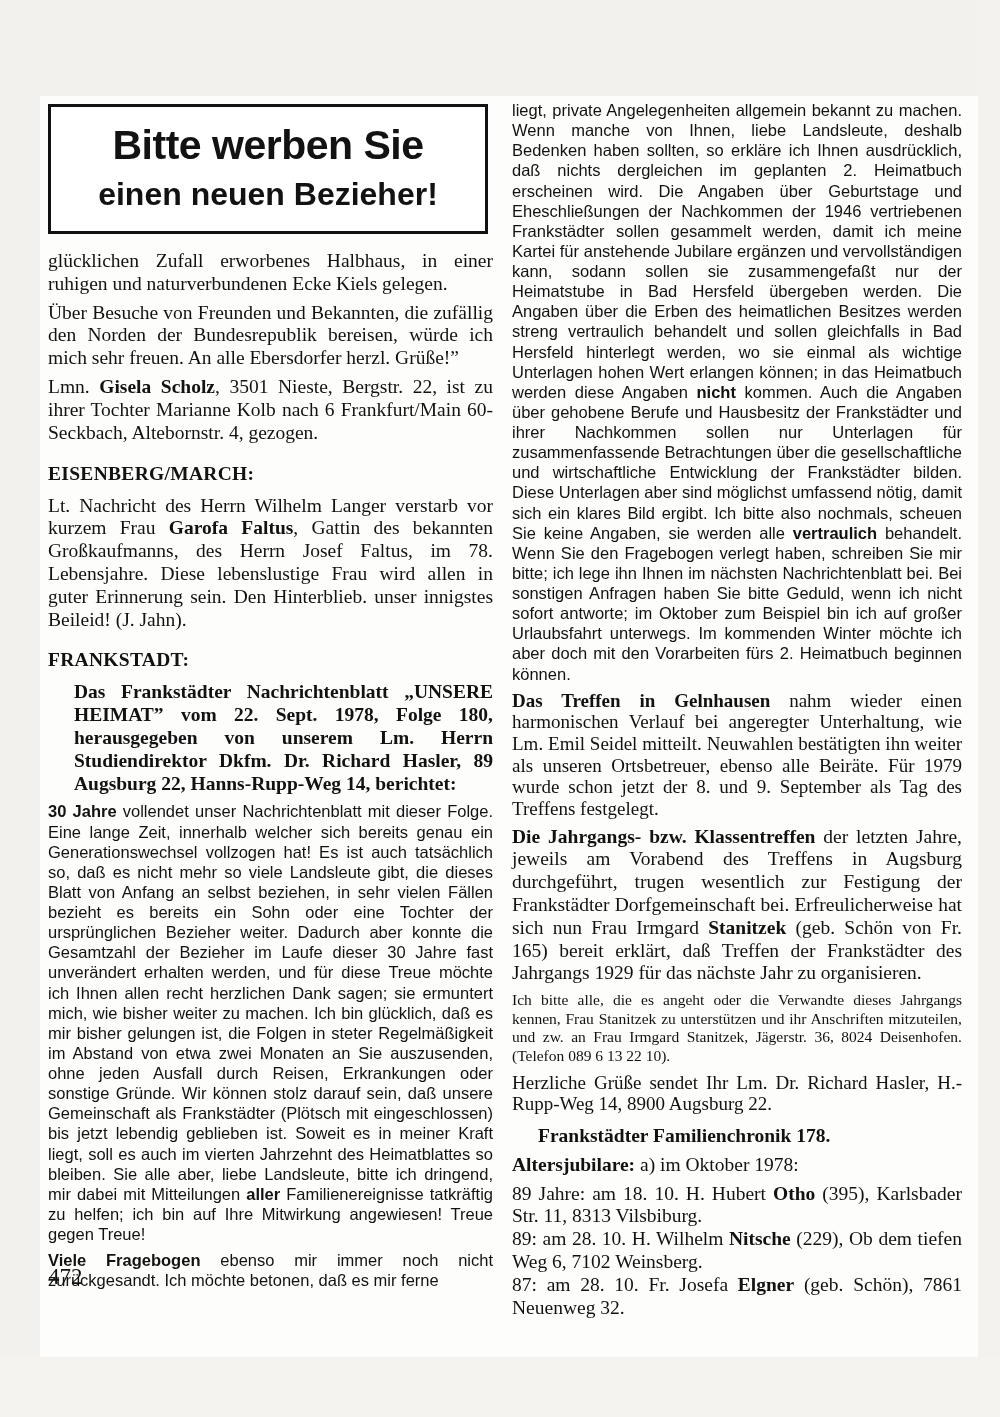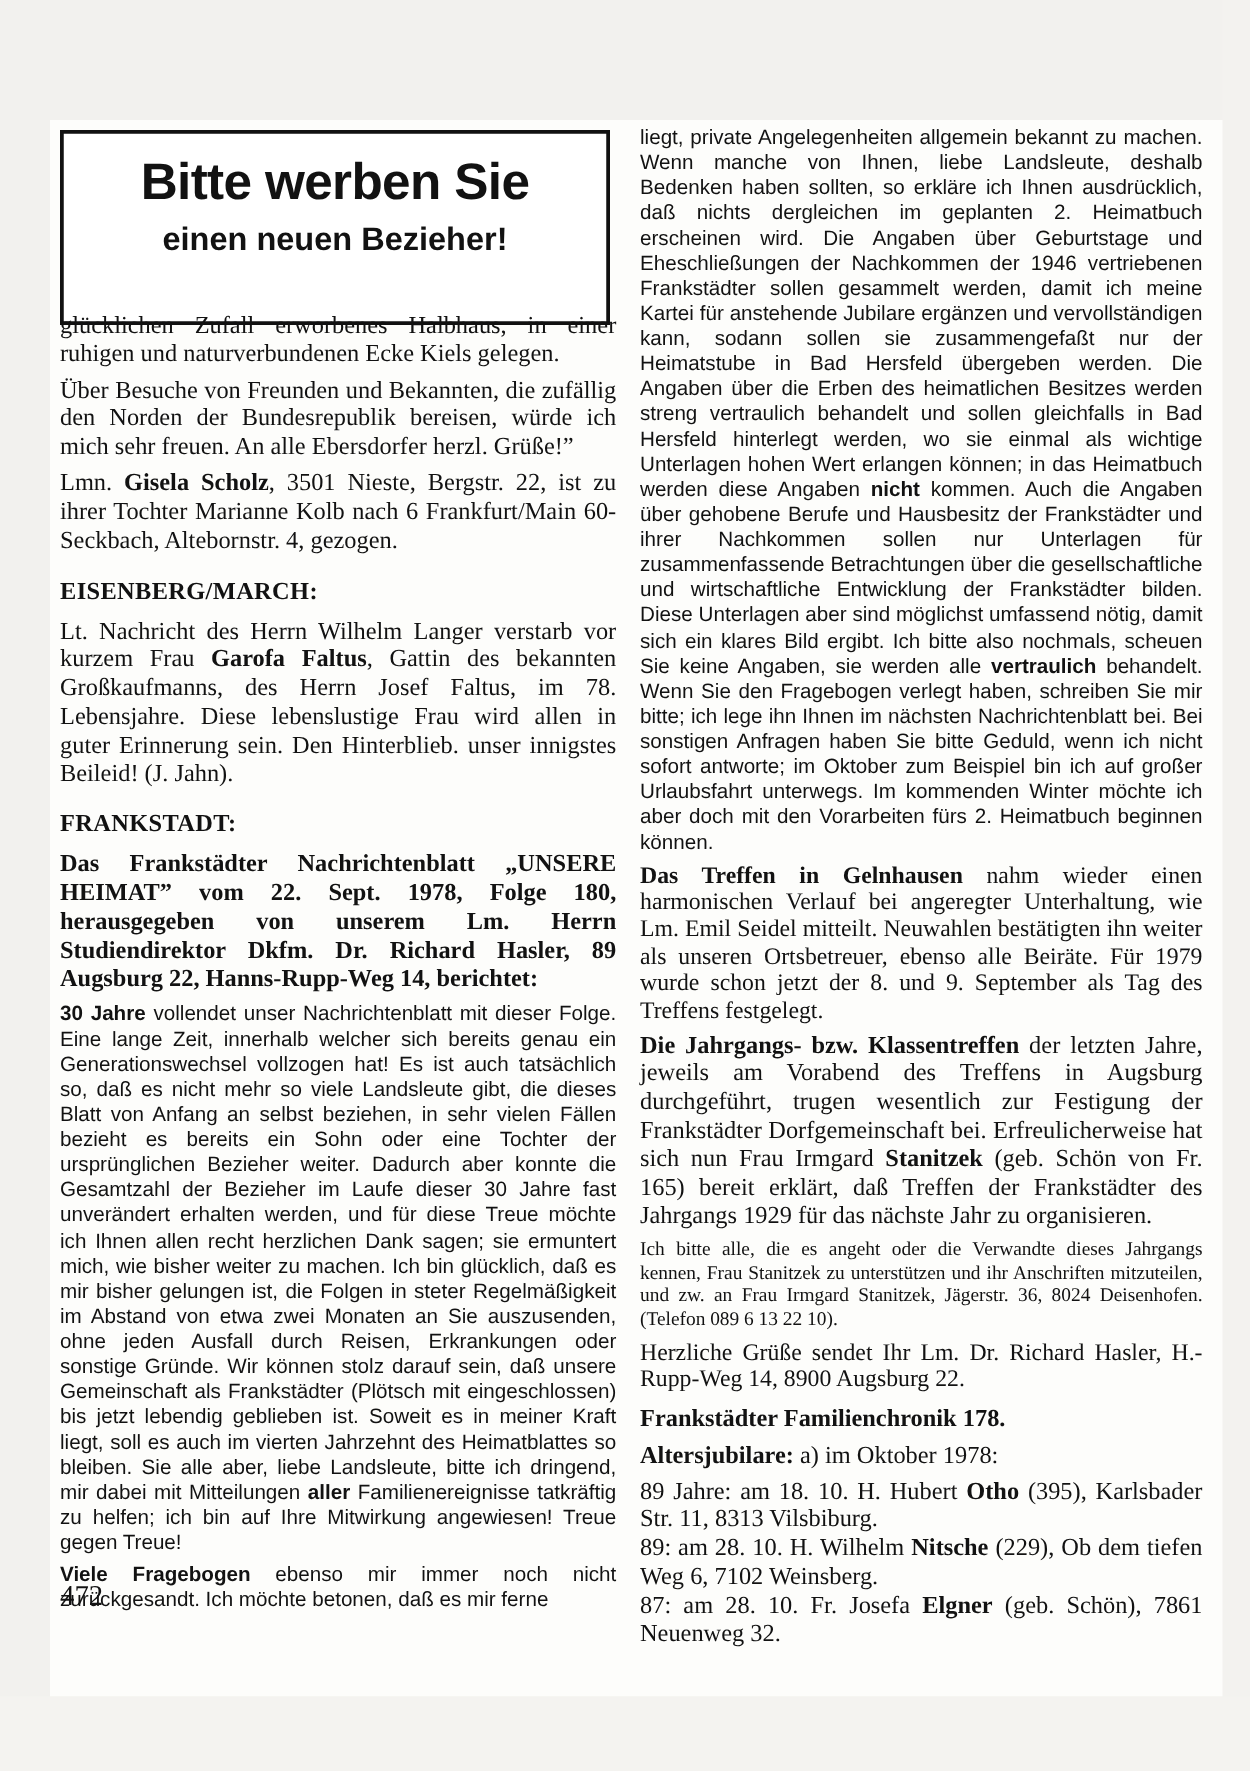--- a/index.html
+++ b/index.html
@@ -46,36 +46,36 @@
     font-family: "Liberation Sans", sans-serif;
     letter-spacing: 0.5px;
   }
 
   
   .adbox {
     position: absolute;
     left: 48px;
     top: 104px;
     width: 440px;
-    height: 156px;
+    height: 130px;
     border: 3px solid #111;
     background: #fff;
     box-sizing: border-box;
     text-align: center;
     font-family: "Liberation Sans", sans-serif;
   }
   .adbox .line1 {
     font-size: 41px;
     font-weight: bold;
     letter-spacing: -0.5px;
     margin-top: 18px;
     line-height: 1.0;
   }
   .adbox .line2 {
-    font-size: 26px;
+    font-size: 32px;
     font-weight: bold;
     margin-top: 12px;
     line-height: 1.0;
   }
 
   
   .col {
     position: absolute;
     box-sizing: border-box;
   }
@@ -122,20 +122,21 @@
     font-family: "Liberation Serif", serif;
     font-weight: bold;
     font-size: 19.5px;
     letter-spacing: 0.3px;
   }
   .sub-head {
     font-family: "Liberation Serif", serif;
     font-weight: bold;
     font-size: 19.5px;
     line-height: 1.17;
+    margin-left: 26px;
   }
   b, strong { font-weight: bold; }
   .sp-6 { height: 6px; }
   .sp-10 { height: 10px; }
   .sp-18 { height: 18px; }
 
   .pageno {
     position: absolute;
     left: 48px;
     top: 1264px;

